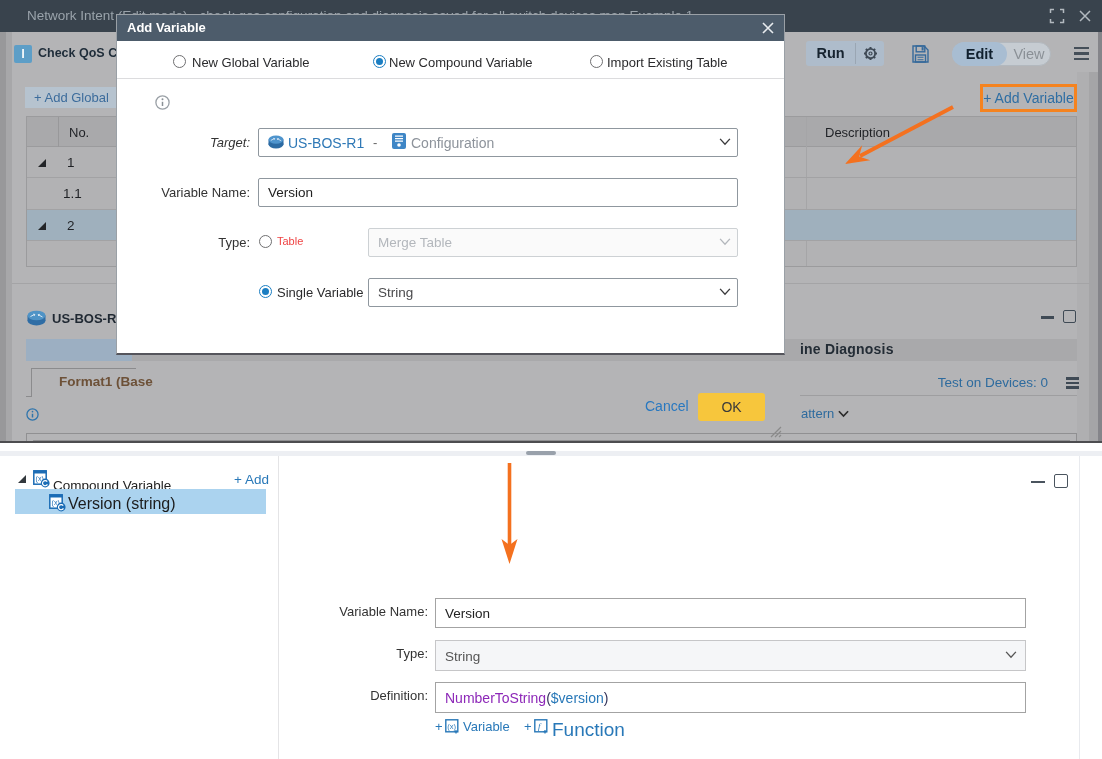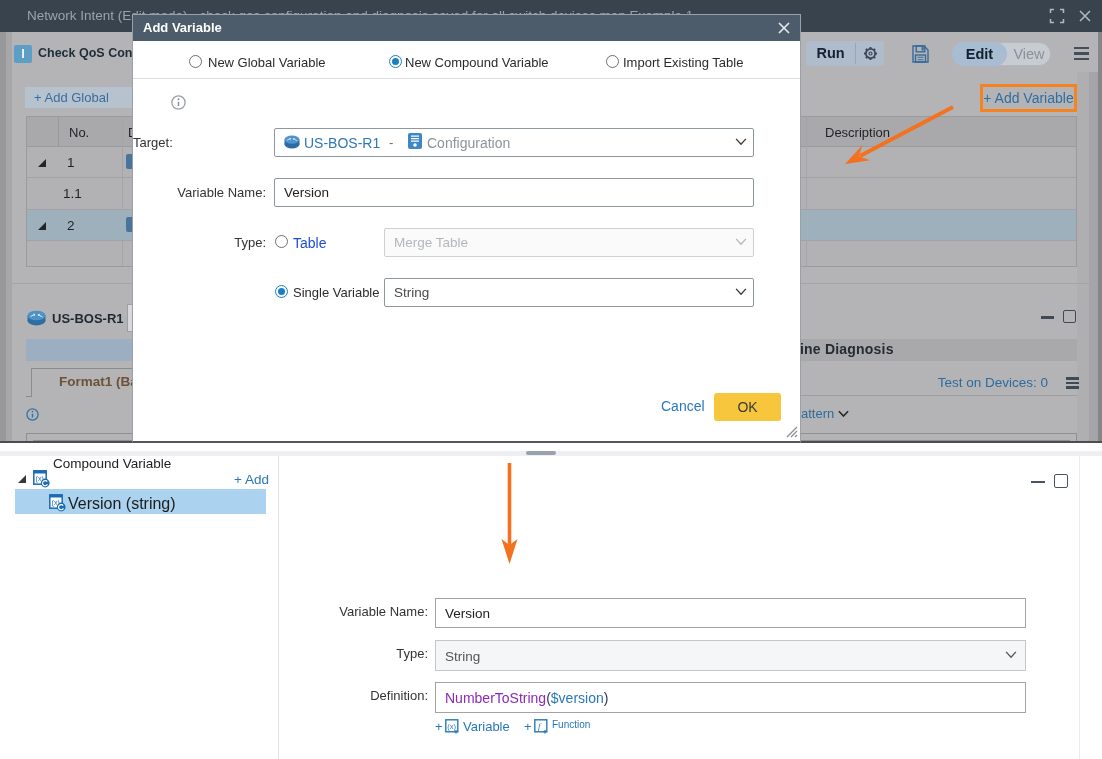--- a/index.html
+++ b/index.html
@@ -134,21 +134,21 @@
     <div class="abs" style="left:526px;top:8px;width:30px;height:4px;background:#99a1ab;border-radius:2px;"></div>
 
     <div class="abs" style="left:18px;top:32px;width:0;height:0;border-left:8px solid transparent;border-bottom:8px solid #33383d;"></div>
     <svg class="abs" style="left:33px;top:27px;" width="18" height="18" viewBox="0 0 18 18">
       <rect x="0.8" y="0.8" width="12.4" height="13.4" fill="#fff" stroke="#1b6cb5" stroke-width="1.5"></rect>
       <path d="M1 2.2 H13.4" stroke="#1b6cb5" stroke-width="2.6"></path>
       <text x="2.6" y="10.5" font-size="7" fill="#1b6cb5" font-family="Liberation Sans">(x)</text>
       <circle cx="12.2" cy="13" r="4.4" fill="#1b6cb5"></circle>
       <path d="M14.2 11.6 A2.6 2.6 0 1 0 14.4 14.4" stroke="#fff" stroke-width="1.2" fill="none"></path>
     </svg>
-    <div class="abs" style="left:53px;top:13px;font-size:13.5px;color:#222;white-space:nowrap;">Compound Variable</div>
+    <div class="abs" style="left:53px;top:35px;font-size:13.5px;color:#222;white-space:nowrap;">Compound Variable</div>
     <div class="abs" style="left:234px;top:29px;font-size:13.5px;color:#2878b8;white-space:nowrap;">+ Add</div>
     <div class="abs" style="left:15px;top:46px;width:251px;height:25px;background:#abd3ef;"></div>
     <svg class="abs" style="left:49px;top:51px;" width="18" height="18" viewBox="0 0 18 18">
       <rect x="0.8" y="0.8" width="12.4" height="13.4" fill="#fff" stroke="#1b6cb5" stroke-width="1.5"></rect>
       <path d="M1 2.2 H13.4" stroke="#1b6cb5" stroke-width="2.6"></path>
       <text x="2.6" y="10.5" font-size="7" fill="#1b6cb5" font-family="Liberation Sans">(x)</text>
       <circle cx="12.2" cy="13" r="4.4" fill="#1b6cb5"></circle>
       <path d="M14.2 11.6 A2.6 2.6 0 1 0 14.4 14.4" stroke="#fff" stroke-width="1.2" fill="none"></path>
     </svg>
     <div class="abs" style="left:68px;top:52px;font-size:16px;color:#1c1c1c;white-space:nowrap;">Version (string)</div>
@@ -178,24 +178,24 @@
       <text x="2.2" y="9.8" font-size="7.5" fill="#2878b8" font-family="Liberation Sans">(x)</text>
       <path d="M11 11 V14.4 M9.3 12.7 H12.7" stroke="#2878b8" stroke-width="1.3"></path>
     </svg>
     <div class="abs" style="left:463px;top:276px;font-size:13px;color:#2878b8;">Variable</div>
     <div class="abs" style="left:524px;top:276px;font-size:13px;color:#2878b8;">+</div>
     <svg class="abs" style="left:534px;top:276px;" width="15" height="15" viewBox="0 0 15 15">
       <rect x="0.8" y="0.8" width="12" height="12" fill="#fff" stroke="#2878b8" stroke-width="1.4"></rect>
       <text x="4" y="10.2" font-size="9" font-style="italic" fill="#2878b8" font-family="Liberation Serif">f</text>
       <path d="M11 11 V14.4 M9.3 12.7 H12.7" stroke="#2878b8" stroke-width="1.3"></path>
     </svg>
-    <div class="abs" style="left:552px;top:276px;font-size:10px;color:#2878b8;">Function</div>
+    <div class="abs" style="left:552px;top:276px;font-size:19px;color:#2878b8;">Function</div>
   </div>
 
-  <div class="abs" style="left:132px;top:14px;width:669px;height:429px;background:#fff;border:1px solid #9aa0a6;border-bottom:2px solid #55555c;padding-left:8px;">
+  <div class="abs" style="left:116px;top:14px;width:669px;height:341px;background:#fff;border:1px solid #9aa0a6;border-bottom:2px solid #55555c;padding-left:8px;">
     <div class="abs" style="left:0;top:0;width:667px;height:26px;background:#4d5c6b;"></div>
     <div class="abs" style="left:10px;top:5px;font-size:13px;font-weight:bold;color:#fff;">Add Variable</div>
     <svg class="abs" style="left:645px;top:7px;" width="12" height="12" viewBox="0 0 12 12" stroke="#e8ecef" stroke-width="1.6">
       <path d="M1 1 L11 11 M11 1 L1 11"></path>
     </svg>
 
     <div class="abs" style="left:0;top:63px;width:667px;height:1px;background:#dcdcde;"></div>
     <div class="abs" style="left:56px;top:40px;width:13px;height:13px;border:1px solid #6f6f71;border-radius:50%;background:#fff;"></div>
     <div class="abs" style="left:75px;top:40px;font-size:13px;color:#2b2b2d;white-space:nowrap;">New Global Variable</div>
     <div class="abs" style="left:256px;top:40px;width:13px;height:13px;border:1px solid #1b7ec2;border-radius:50%;background:#fff;"></div>
@@ -203,21 +203,21 @@
     <div class="abs" style="left:272px;top:40px;font-size:13px;color:#2b2b2d;white-space:nowrap;">New Compound Variable</div>
     <div class="abs" style="left:473px;top:40px;width:13px;height:13px;border:1px solid #6f6f71;border-radius:50%;background:#fff;"></div>
     <div class="abs" style="left:490px;top:40px;font-size:13px;color:#2b2b2d;white-space:nowrap;">Import Existing Table</div>
 
     <svg class="abs" style="left:38px;top:80px;" width="15" height="15" viewBox="0 0 15 15" fill="none">
       <circle cx="7.5" cy="7.5" r="6.6" stroke="#9aa0a6" stroke-width="1.3"></circle>
       <path d="M7.5 6.8 V11" stroke="#8a9096" stroke-width="1.5"></path>
       <circle cx="7.5" cy="4.3" r="1" fill="#8a9096"></circle>
     </svg>
 
-    <div class="abs" style="left:0px;top:120px;width:133px;font-size:13px;color:#333;">Target:</div>
+    <div class="abs" style="left:0px;top:120px;width:133px;font-size:13px;color:#333;text-align:right;font-style:italic;">Target:</div>
     <div class="abs" style="left:141px;top:113px;width:480px;height:29px;border:1px solid #8f979e;border-radius:2px;"></div>
     <svg class="abs" style="left:151px;top:120px;" width="16" height="14" viewBox="0 0 16 14">
       <ellipse cx="8" cy="9.2" rx="7.5" ry="4.2" fill="#2c6ba3"></ellipse>
       <rect x="0.5" y="4.6" width="15" height="4.6" fill="#2c6ba3"></rect>
       <ellipse cx="8" cy="4.6" rx="7.5" ry="4.1" fill="#4e94cd"></ellipse>
       <path d="M2.8 5.4 L6.4 3.6 M5.2 3.4 L6.7 3.5 L6.3 4.8 M13.2 5.8 L9.6 3.8 M10.8 3.5 L9.3 3.7 L9.8 5" stroke="#e4eef6" stroke-width="0.8" fill="none"></path>
     </svg>
     <div class="abs" style="left:171px;top:120px;font-size:14px;color:#2e78b6;white-space:nowrap;">US-BOS-R1</div>
     <div class="abs" style="left:256px;top:120px;font-size:13px;color:#666;">-</div>
     <svg class="abs" style="left:275px;top:118px;" width="14" height="16" viewBox="0 0 14 16">
@@ -229,21 +229,21 @@
     <svg class="abs" style="left:602px;top:123px;" width="12" height="8" viewBox="0 0 13 9" fill="none" stroke="#3a3a3c" stroke-width="1.5">
       <path d="M1 1 L6.5 7 L12 1"></path>
     </svg>
 
     <div class="abs" style="left:0px;top:170px;width:133px;font-size:13px;color:#333;text-align:right;">Variable Name:</div>
     <div class="abs" style="left:141px;top:163px;width:480px;height:29px;border:1px solid #8f979e;border-radius:2px;"></div>
     <div class="abs" style="left:151px;top:170px;font-size:13.5px;color:#222;">Version</div>
 
     <div class="abs" style="left:0px;top:220px;width:133px;font-size:13px;color:#333;text-align:right;">Type:</div>
     <div class="abs" style="left:142px;top:220px;width:13px;height:13px;border:1px solid #6f6f71;border-radius:50%;background:#fff;"></div>
-    <div class="abs" style="left:160px;top:220px;font-size:14px;color:#1d4ed8;">Table</div>
+    <div class="abs" style="left:160px;top:220px;font-size:11px;color:#ef4444;">Table</div>
     <div class="abs" style="left:251px;top:213px;width:370px;height:29px;border:1px solid #cdd1d4;background:#fafafa;border-radius:2px;"></div>
     <div class="abs" style="left:261px;top:220px;font-size:13.5px;color:#b3b7bc;">Merge Table</div>
     <svg class="abs" style="left:602px;top:223px;" width="12" height="8" viewBox="0 0 13 9" fill="none" stroke="#b3b7bc" stroke-width="1.5">
       <path d="M1 1 L6.5 7 L12 1"></path>
     </svg>
 
     <div class="abs" style="left:142px;top:270px;width:13px;height:13px;border:1px solid #1b7ec2;border-radius:50%;background:#fff;"></div>
     <div class="abs" style="left:145px;top:273px;width:7px;height:7px;border-radius:50%;background:#1b7ec2;"></div>
     <div class="abs" style="left:160px;top:270px;font-size:13px;color:#2b2b2d;white-space:nowrap;">Single Variable</div>
     <div class="abs" style="left:251px;top:263px;width:370px;height:29px;border:1px solid #8f979e;border-radius:2px;"></div>

